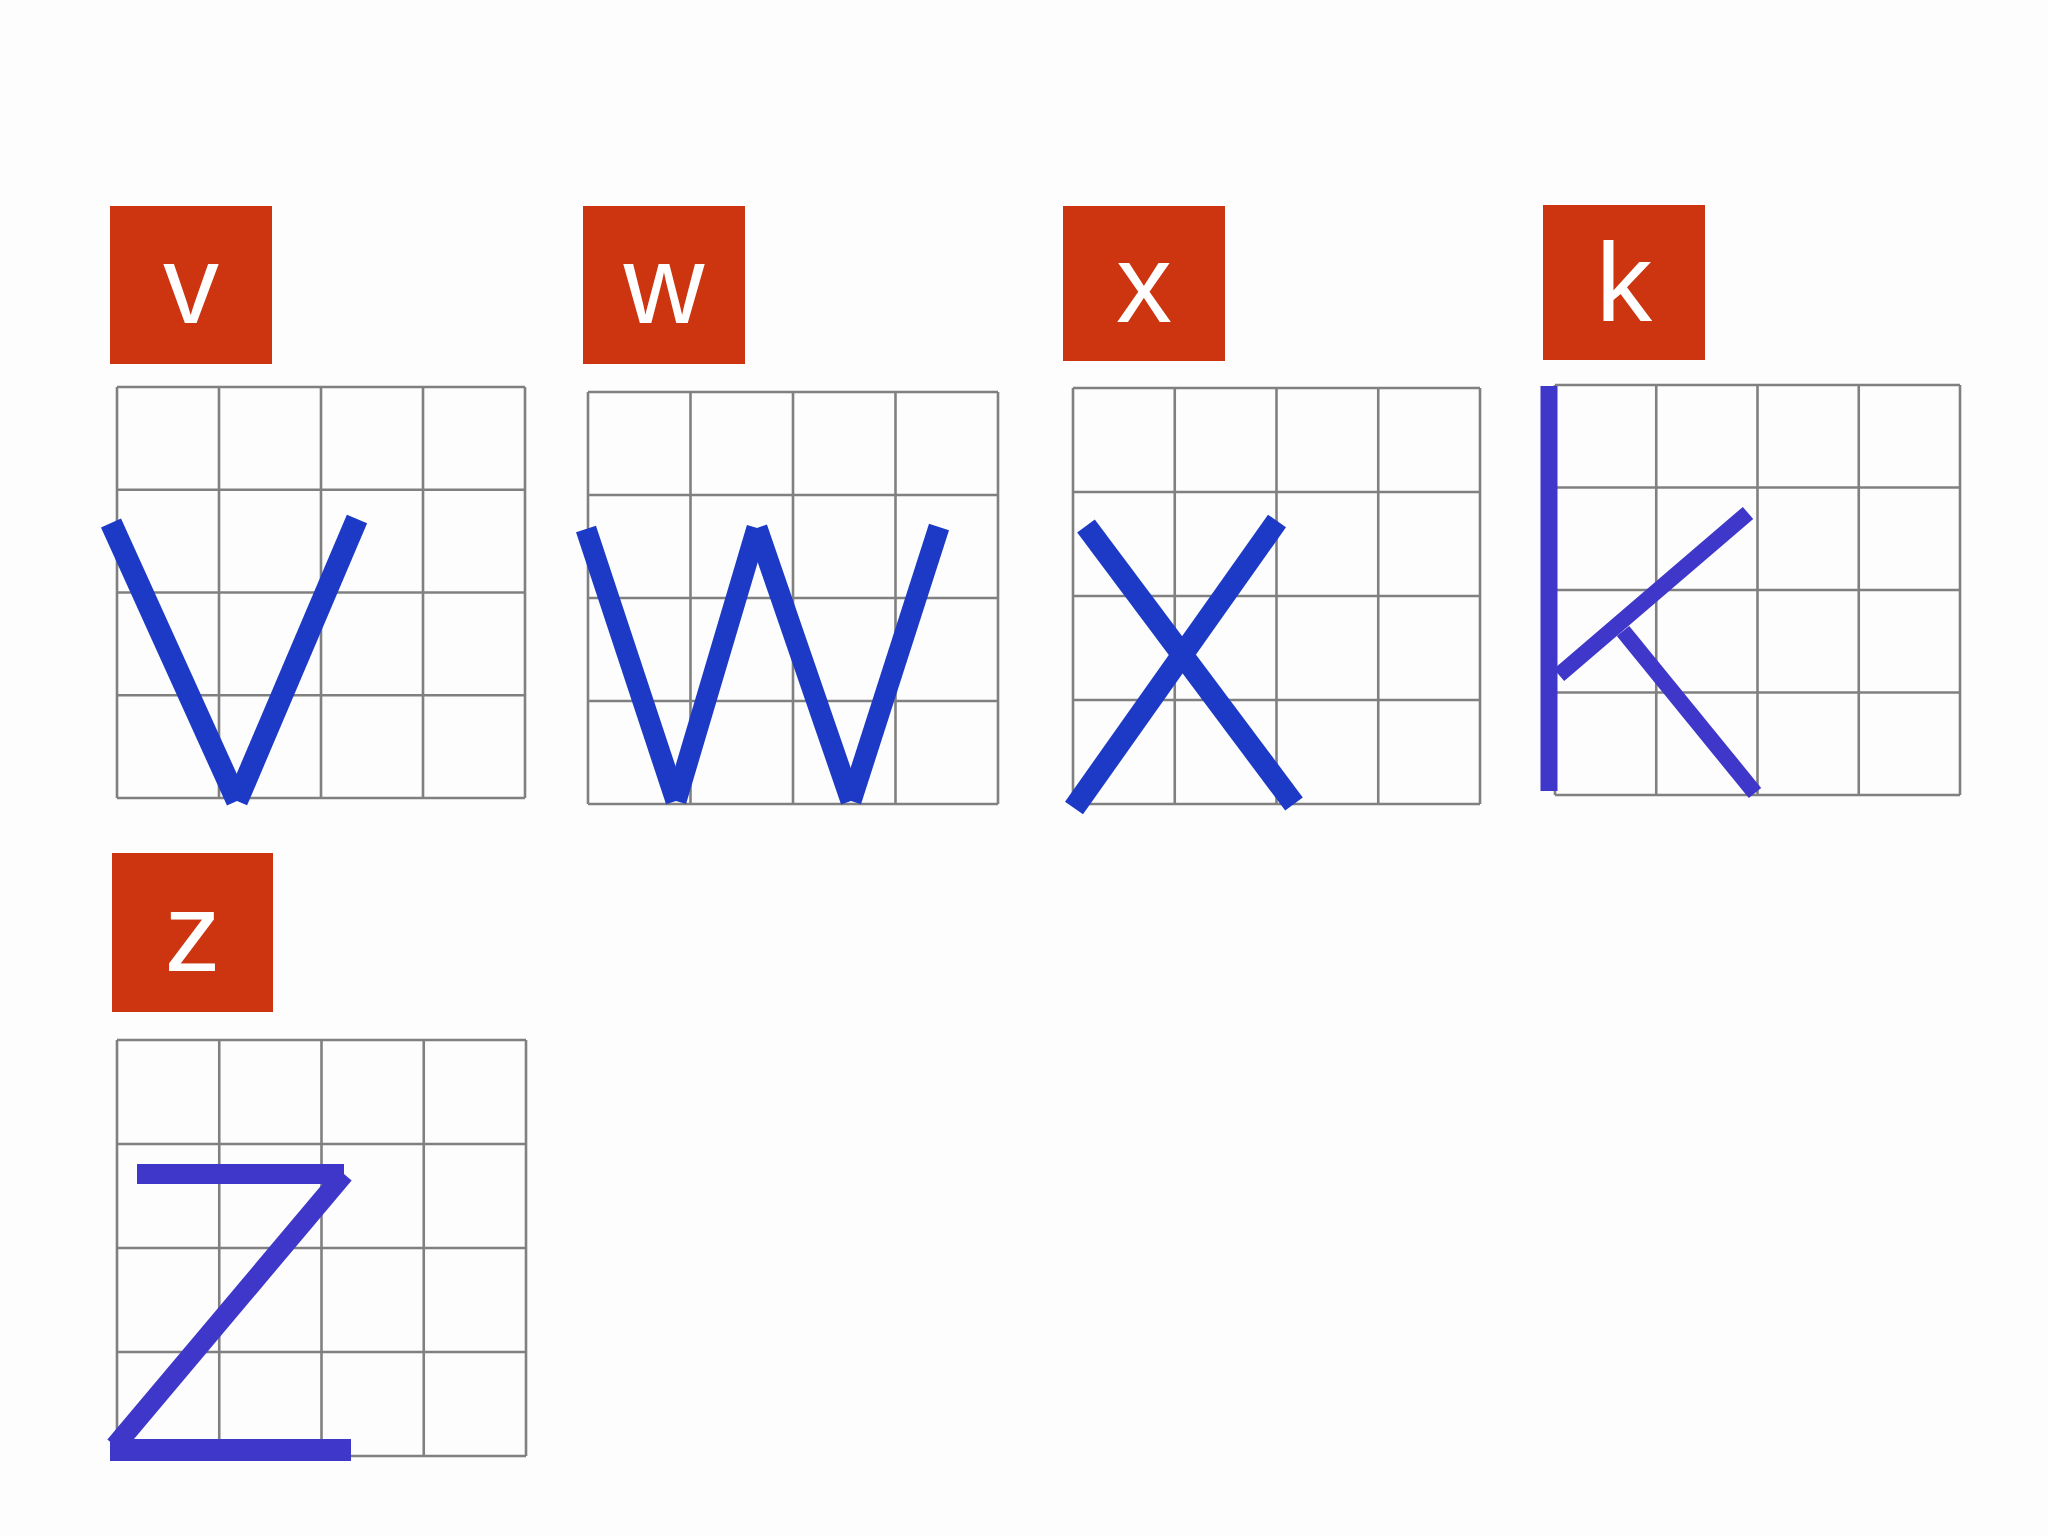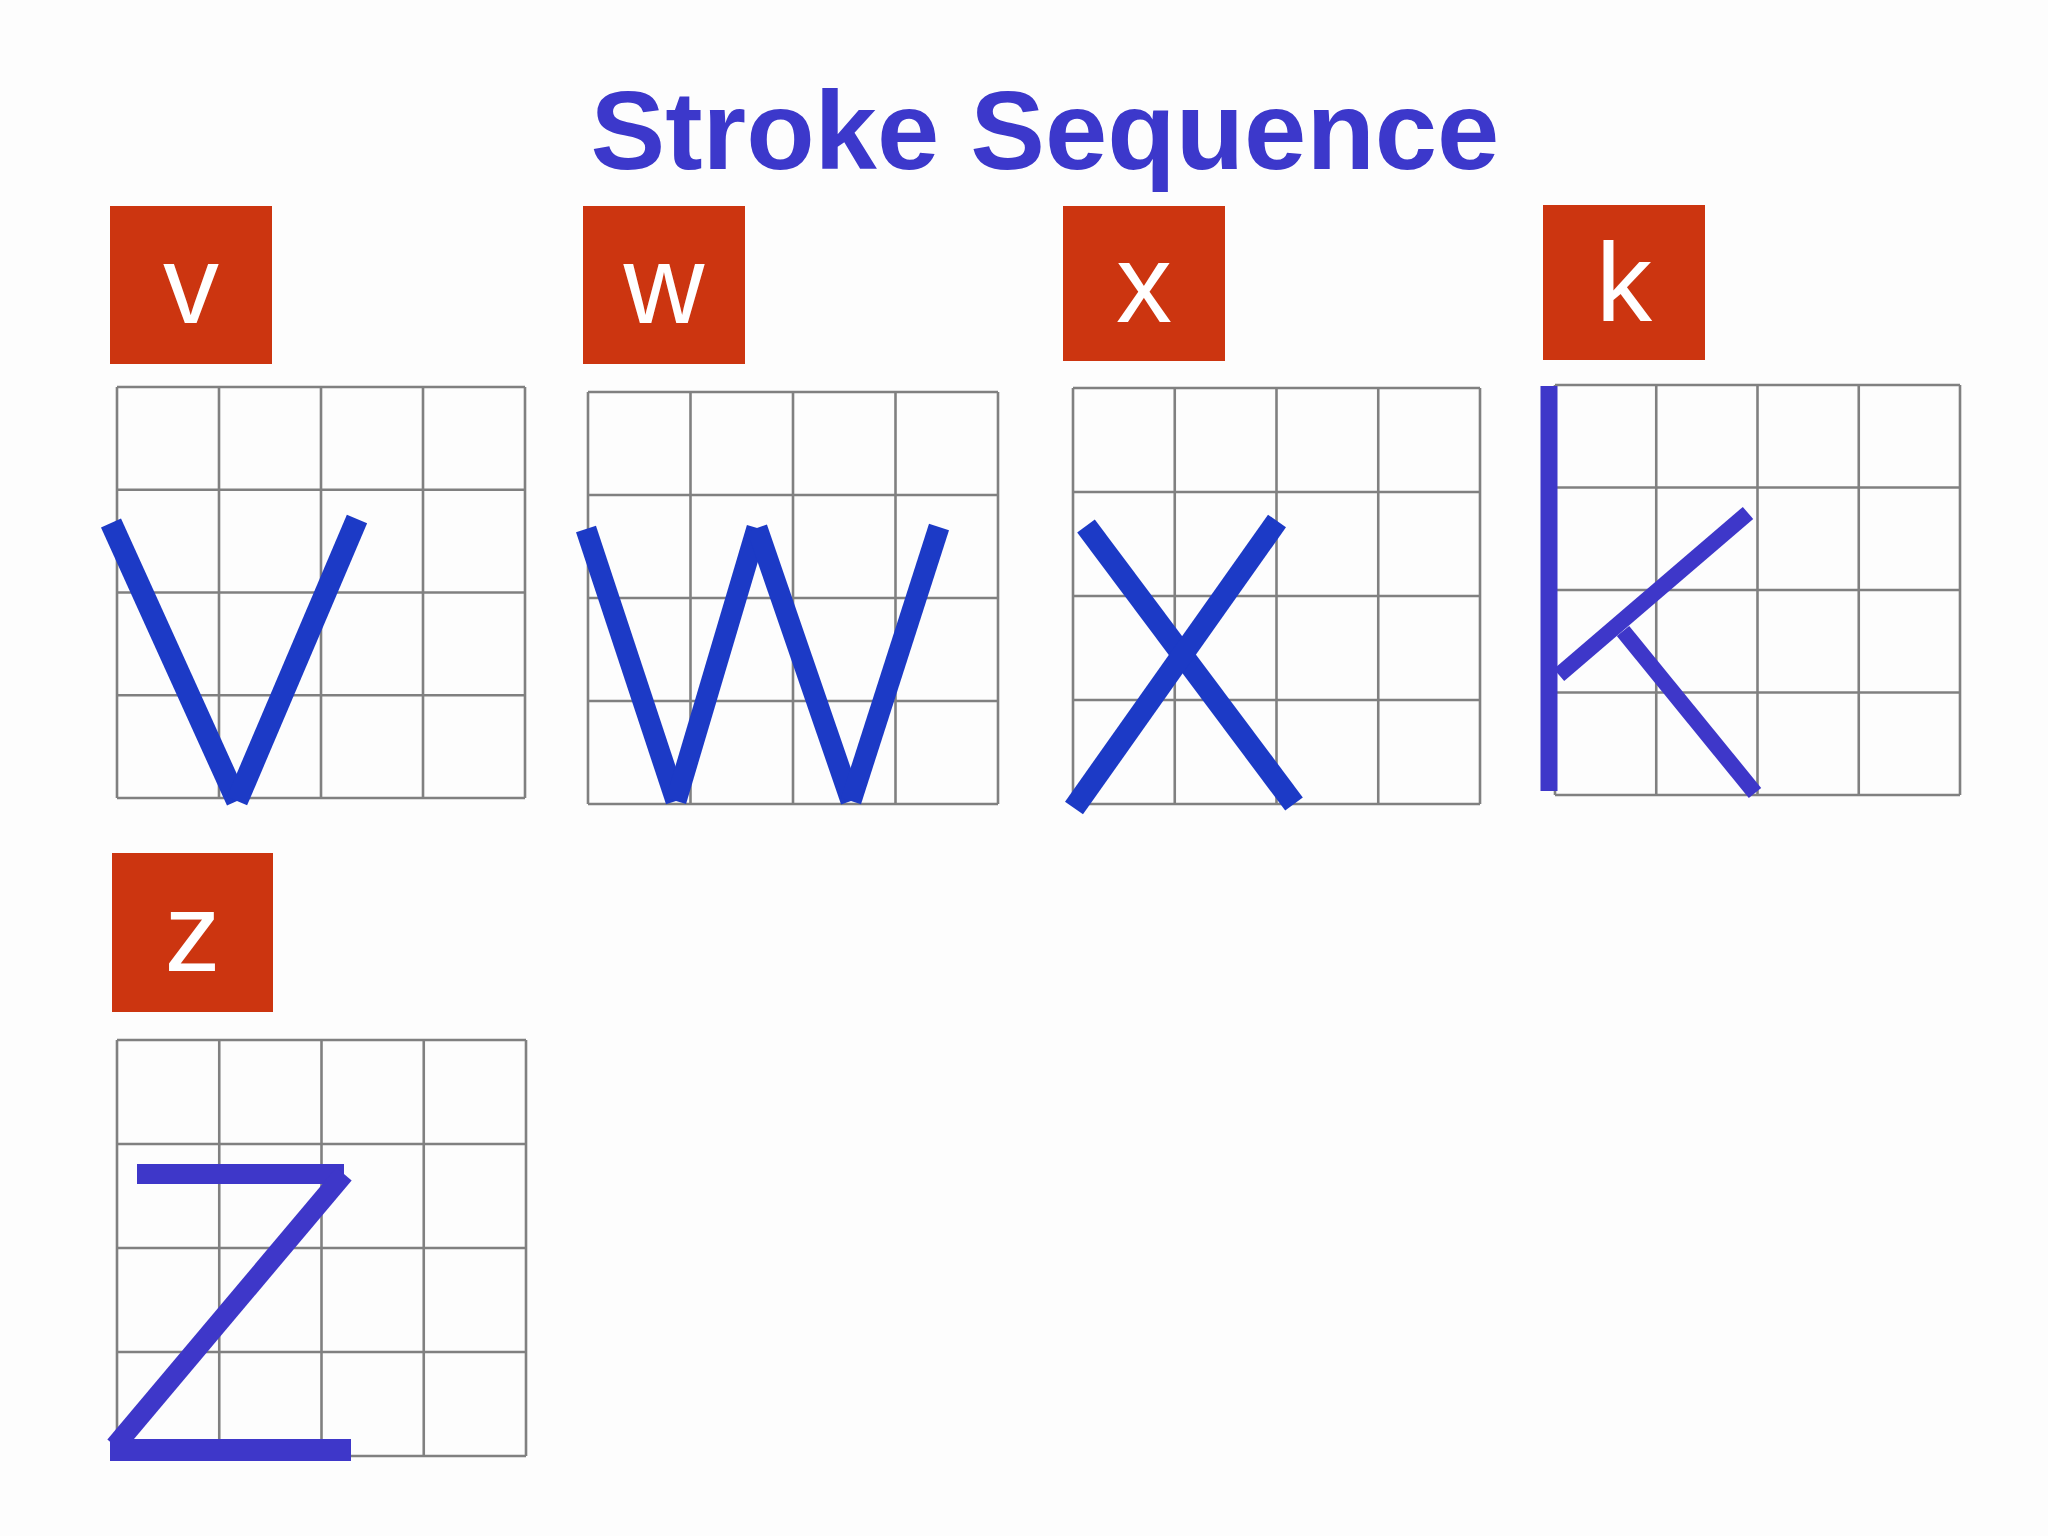--- a/index.html
+++ b/index.html
@@ -29,21 +29,20 @@
   }
   .strokes-layer{
     position:absolute;
     left:0;top:0;
   }
 </style>
 </head>
 <body>
 
 <div class="canvas" style="background: rgb(253, 253, 253);">
-  <div class="page-title" style="color: rgb(60, 56, 203);">Stroke Sequence</div>
 
   <svg class="strokes-layer" width="2048" height="1536" viewBox="0 0 2048 1536">
       <g stroke="#808080" stroke-width="2.6">
         <line x1="117" y1="387" x2="117" y2="798"></line>
         <line x1="219" y1="387" x2="219" y2="798"></line>
         <line x1="321" y1="387" x2="321" y2="798"></line>
         <line x1="423" y1="387" x2="423" y2="798"></line>
         <line x1="525" y1="387" x2="525" y2="798"></line>
         <line x1="117" y1="387" x2="525" y2="387"></line>
         <line x1="117" y1="489.75" x2="525" y2="489.75"></line>

